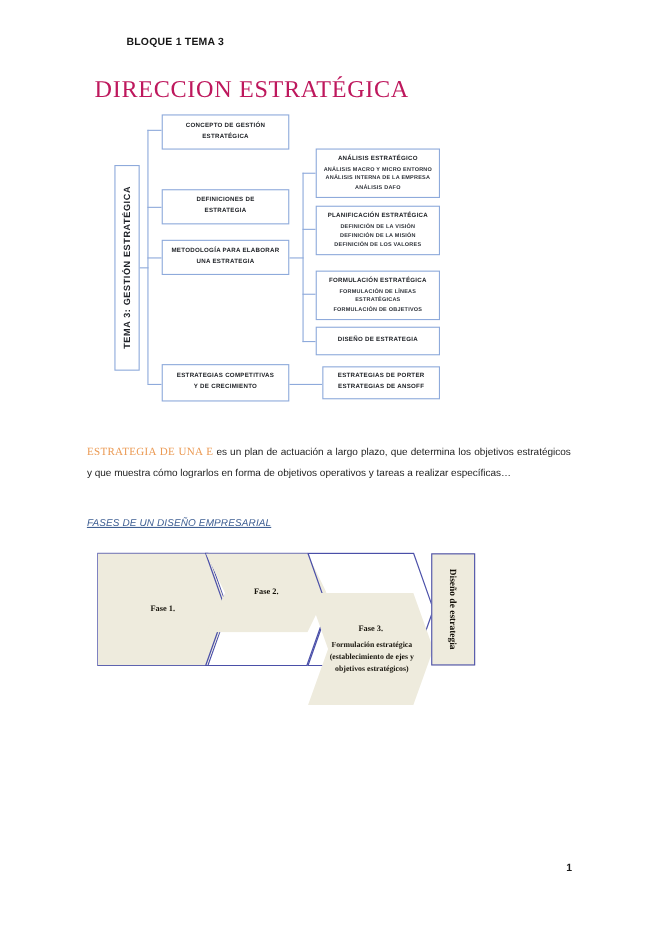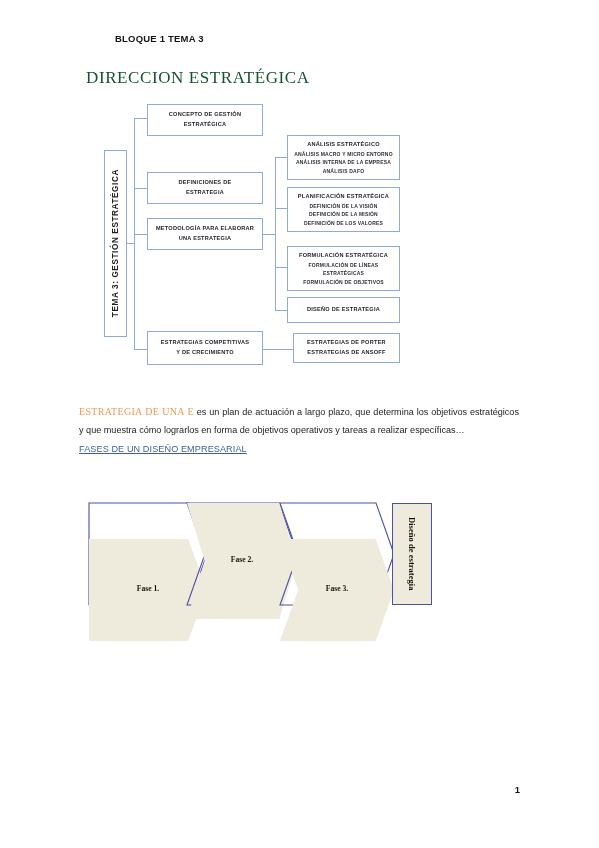--- a/index.html
+++ b/index.html
@@ -30,23 +30,23 @@
     font-weight: bold;
     letter-spacing: 0.2px;
     color: #161616;
     padding-left: 36px;
   }
   .doc-title {
     position: absolute;
     left: 86px;
     top: 68px;
     font-family: "Liberation Serif", serif;
-    font-size: 17px;
+    font-size: 22px;
     letter-spacing: 0.6px;
-    color: #14532d;
+    color: #be185d;
   }
 
   
   .tree {
     position: absolute;
     left: 0;
     top: 0;
     width: 599px;
     height: 380px;
   }
@@ -111,25 +111,26 @@
   }
   .para .hl {
     font-family: "Liberation Serif", serif;
     font-size: 10px;
     color: #eb9a54;
     letter-spacing: 0.3px;
   }
   .fases-head {
     position: absolute;
     left: 79px;
-    top: 444px;
+    top: 470px;
     font-size: 9.1px;
     color: #3f5f93;
     text-decoration: underline;
     letter-spacing: 0.1px;
+    font-style: italic;
   }
 
   
   .flow {
     position: absolute;
     left: 0;
     top: 0;
     width: 599px;
     height: 848px;
     pointer-events: none;
@@ -145,21 +146,20 @@
     text-align: center;
     font-family: "Liberation Serif", serif;
     color: #15120a;
     background: #eeebdd;
     -webkit-clip-path: polygon(0 0, 84% 0, 100% 50%, 84% 100%, 0 100%, 16% 50%);
     clip-path: polygon(0 0, 84% 0, 100% 50%, 84% 100%, 0 100%, 16% 50%);
   }
   .chev.first {
     -webkit-clip-path: polygon(0 0, 84% 0, 100% 50%, 84% 100%, 0 100%);
     clip-path: polygon(0 0, 84% 0, 100% 50%, 84% 100%, 0 100%);
-    margin-top: 36px;
   }
   .chev .t {
     font-size: 7.6px;
     font-weight: bold;
     line-height: 1.5;
     margin-bottom: 3px;
   }
   .chev .b {
     font-size: 7.1px;
     font-weight: bold;
@@ -289,29 +289,30 @@
     <svg class="chev-outline" style="left:88px; top:502px;" width="120" height="104" viewBox="0 0 120 104">
       <path d="M1,1 L101,1 L119,52 L101,103 L1,103 Z" fill="none" stroke="#4a4fa8" stroke-width="1.1"></path>
     </svg>
     <div class="chev first" style="left:89px; top:503px; width:118px; height:102px;">
       <div class="t">Fase 1.</div>
     </div>
 
     <svg class="chev-outline" style="left:186px; top:502px;" width="112" height="104" viewBox="0 0 112 104">
       <path d="M1,1 L93,1 L111,52 L93,103 L1,103 L19,52 Z" fill="none" stroke="#4a4fa8" stroke-width="1.1"></path>
     </svg>
-    <div class="chev" style="left:187px; top:503px; width:110px; height:116px;">
+    <div class="chev" style="left:187px; top:503px; width:110px; height:72px;">
       <div class="t">Fase 2.</div>
     </div>
 
     <svg class="chev-outline" style="left:279px; top:502px;" width="116" height="104" viewBox="0 0 116 104">
       <path d="M1,1 L97,1 L115,52 L97,103 L1,103 L19,52 Z" fill="none" stroke="#4a4fa8" stroke-width="1.1"></path>
     </svg>
     <div class="chev" style="left:280px; top:503px; width:114px; height:102px;margin-top:36px;">
       <div class="t">Fase 3.</div>
+      <div class="b">Formulación estratégica (establecimiento de ejes y objetivos estratégicos)</div>
     </div>
 
     <div class="endbox" style="left:392px; top:503px; width:40px; height:102px;">
       <span>Diseño de estrategia</span>
     </div>
   </div>
 
   <div class="page-no">1</div>
 
 </div>

